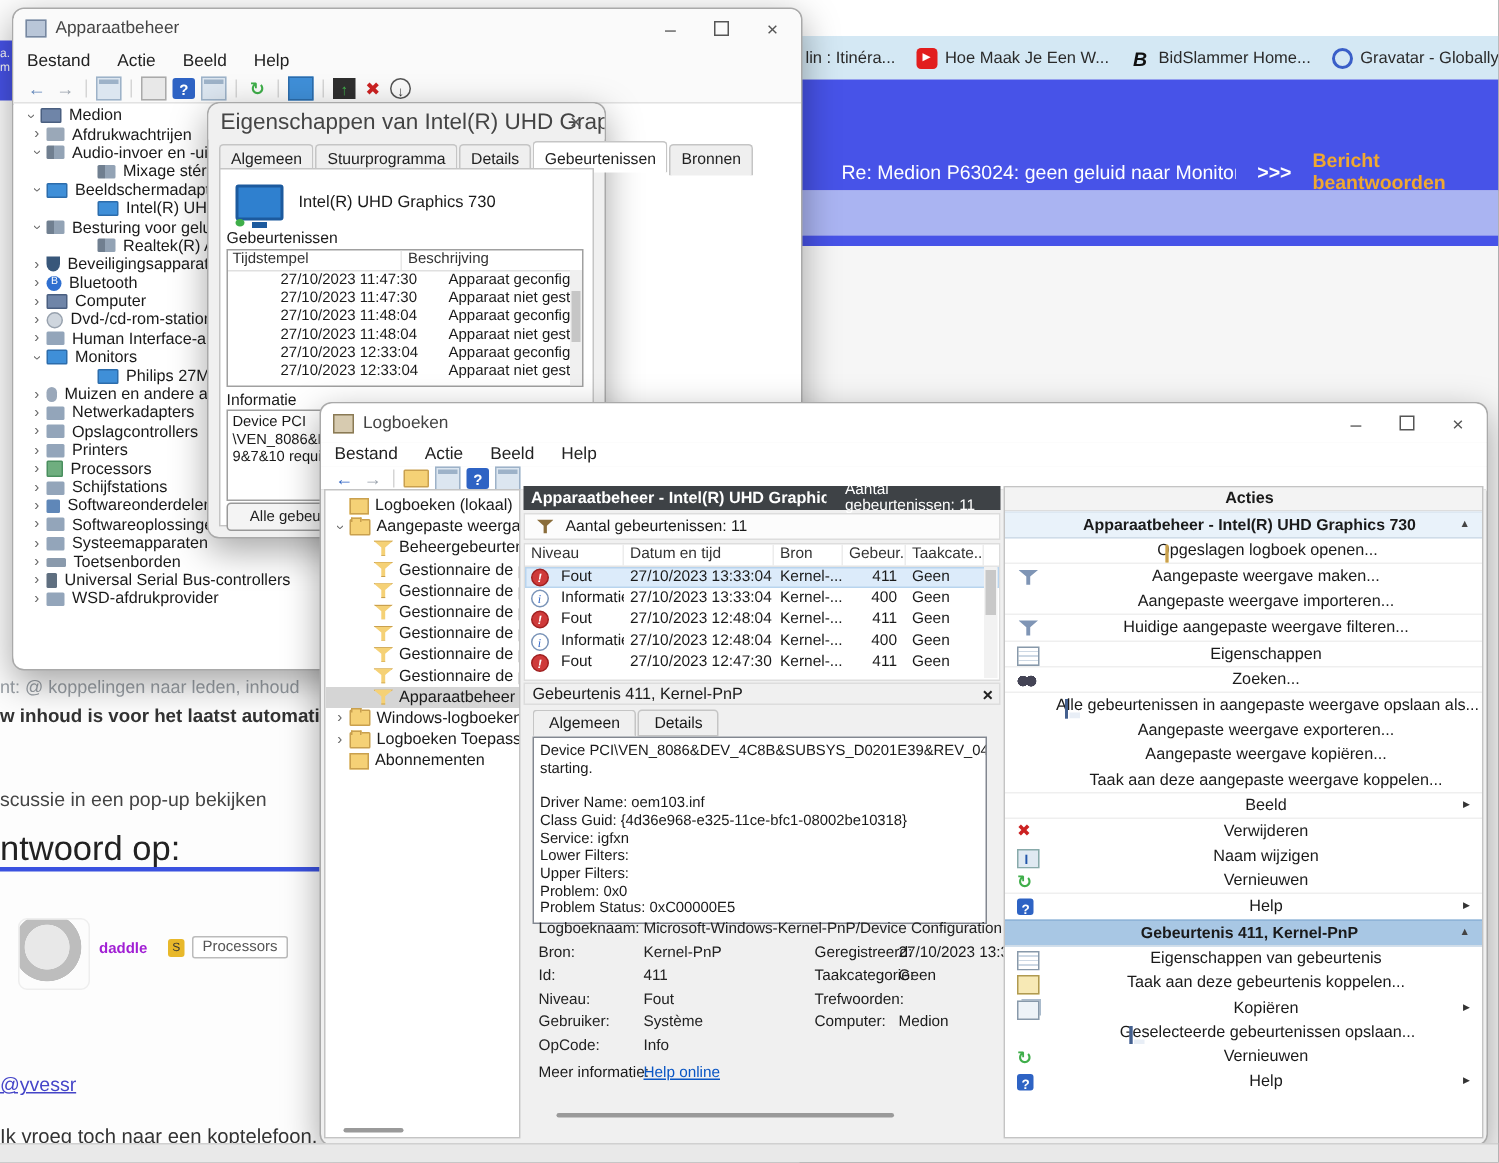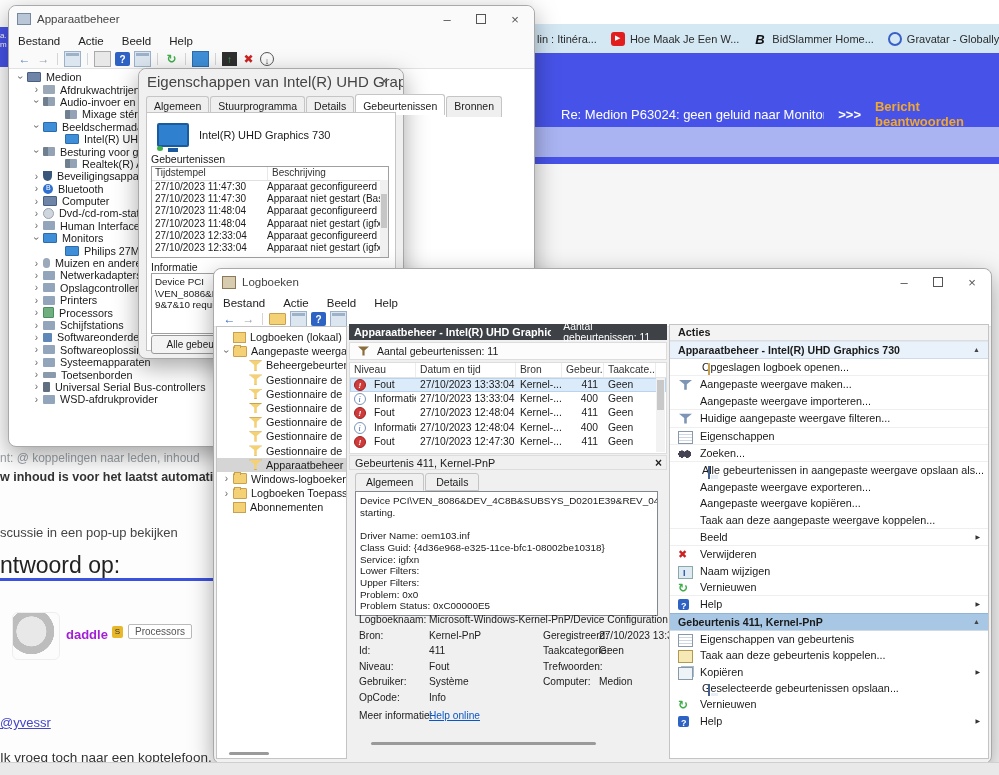--- a/index.html
+++ b/index.html
@@ -29,21 +29,21 @@
   .banner-sep{font-weight:bold;}
 
   #forum{left:0;top:445px;width:533px;height:330px;background:#fdfdfd;}
   .f-hint{left:0;top:6px;color:#9aa0a6;font-size:12px;}
   .f-auto{left:0;top:25px;color:#333;font-weight:bold;font-size:12.5px;}
   .f-pop{left:0;top:80px;color:#444;font-size:13px;}
   .f-reply{left:0;top:107px;color:#222;font-size:23px;}
   #f-blueline{left:0;top:133px;width:213px;height:3px;background:#3b52e0;}
   #f-avatar{left:12px;top:167px;width:46px;height:46px;border-radius:6px;background:
      radial-gradient(circle at 40% 40%,#e8e8e8 0 38%,#bdbdbd 39% 58%,transparent 59%),#fcfcfc;border:1px solid #eee;}
-  #f-user{left:66px;top:182px;color:#a11fd4;font-weight:bold;font-size:13px;}
+  #f-user{left:66px;top:182px;color:#a11fd4;font-weight:bold;font-size:10px;}
   #f-ubadge{left:112px;top:181px;width:11px;height:12px;background:#e8b82a;border-radius:2px;font-size:8px;color:#333;text-align:center;line-height:12px;}
   #f-super{left:128px;top:179px;border:1px solid #bbb;border-radius:2px;background:#fff;color:#555;font-size:10px;padding:1px 6px;}
   #f-mention{left:0;top:270px;color:#4545c8;font-size:13px;text-decoration:underline;}
   #f-post{left:0;top:305px;color:#333;font-size:13.5px;}
   #bottom-strip{left:0;top:762px;width:999px;height:13px;background:#e9e9e9;border-top:1px solid #d0d0d0;}
 
   
   .win{background:#f0f0f0;border:1px solid #a9a9a9;border-radius:8px;box-shadow:0 8px 24px rgba(0,0,0,.35);}
   .titlebar{position:absolute;left:0;top:0;right:0;height:26px;background:#fafafa;border-radius:8px 8px 0 0;display:flex;align-items:center;padding-left:8px;gap:6px;font-size:11.5px;color:#444;}
   .winbtns{position:absolute;top:0;right:2px;height:26px;display:flex;}
@@ -71,21 +71,21 @@
   [data-name="scan-icon"]::after{content:"↓";font-size:9px;color:#333;}
   [data-name="openlog-icon"],[data-name="folder-icon"],[data-name="customviews-folder-icon"],[data-name="open-log-icon"]{background:#f5d176;border:1px solid #c9a04e;border-radius:1px;height:10px;}
 
   
   #dm{left:8px;top:5px;width:525px;height:440px;background:#fff;}
   #dm .menubar{top:26px;height:18px;}
   #dm .toolbar{top:44px;height:18px;}
   #dm-tree{position:absolute;left:0;top:64px;right:1px;bottom:1px;background:#fff;overflow:hidden;padding-top:1px;border-radius:0 0 8px 8px;}
   .dm-row{display:flex;align-items:center;height:12.4px;font-size:10.8px;white-space:nowrap;}
   .dm-row[data-lvl="0"]{padding-left:6px;}
-  .dm-row[data-lvl="1"]{padding-left:22px;}
+  .dm-row[data-lvl="1"]{padding-left:10px;}
   .dm-row[data-lvl="2"]{padding-left:44px;}
   .chev{width:11px;display:inline-block;color:#666;font-size:10px;flex:0 0 auto;text-align:center;}
   [data-chev="collapsed"] .chev::before{content:"›";display:inline-block;}
   [data-chev="expanded"] .chev::before{content:"›";display:inline-block;transform:rotate(90deg);}
   [data-chev="none"] .chev::before{content:"";}
   .ti{width:12px;height:9px;display:inline-block;margin:0 5px 0 1px;flex:0 0 auto;position:relative;border-radius:1px;background:#93a5ba;}
   [data-name="computer-icon"].ti{background:#6f85a8;border:1px solid #4a5f80;height:8px;}
   [data-name="printqueue-icon"].ti{background:#9aa8b8;}
   [data-name="audio-icon"].ti,[data-name="audio-device-icon"].ti{background:linear-gradient(90deg,#707f90 40%,#93a3b5 40%);}
   [data-name="display-icon"].ti,[data-name="monitor-icon"].ti{background:#3f8fd8;border:1px solid #2c6cab;height:8px;}
@@ -109,21 +109,21 @@
   #props-page{position:absolute;left:7px;right:7px;top:43px;bottom:7px;background:#fff;border:1px solid #c5c5c5;}
   #gpu-icon{position:absolute;left:10px;top:10px;width:28px;height:20px;background:#2f80cf;border:2px solid #1c5a9e;border-radius:2px;}
   #gpu-icon::after{content:"";position:absolute;left:9px;bottom:-7px;width:10px;height:4px;background:#1c5a9e;}
   #gpu-icon::before{content:"";position:absolute;left:-2px;bottom:-6px;width:6px;height:5px;background:#3fae4a;border-radius:50%;}
   #props-dev{position:absolute;left:52px;top:16px;font-size:11px;}
   #props-evlabel{position:absolute;left:4px;top:40px;font-size:10.5px;}
   #props-table{position:absolute;left:4px;top:53px;right:6px;height:90px;border:1px solid #a0a0a0;background:#fff;font-size:10px;overflow:hidden;}
   .pt-head{display:flex;height:13px;border-bottom:1px solid #e0e0e0;color:#333;}
   .pt-head span:first-child{width:112px;padding-left:3px;border-right:1px solid #e8e8e8;}
   .pt-head span:last-child{padding-left:4px;}
-  .pt-row{display:flex;height:12.2px;line-height:12.2px;white-space:nowrap;}
+  .pt-row{display:flex;height:12.2px;line-height:12.2px;white-space:nowrap;margin-left:32px;}
   .pt-row span:first-child{width:112px;padding-left:3px;flex:0 0 auto;}
   .pt-vsb{position:absolute;right:0;top:13px;bottom:0;width:8px;background:#f0f0f0;}
   .pt-vsb i{position:absolute;left:1px;top:14px;width:6px;height:34px;background:#c6c6c6;}
   #props-infolabel{position:absolute;left:4px;top:148px;font-size:10.5px;}
   #props-info{position:absolute;left:4px;top:160px;right:6px;height:55px;border:1px solid #a0a0a0;background:#fff;font-size:9.8px;line-height:11.5px;padding:2px 3px;}
   #props-allbtn{position:absolute;left:4px;top:222px;width:88px;height:17px;border:1px solid #999;background:#f4f4f4;border-radius:3px;font-size:10px;text-align:center;line-height:17px;color:#222;}
 
   
   #lb{left:213px;top:268px;width:777px;height:494px;}
   #lb .titlebar{background:#fff;}
@@ -171,21 +171,21 @@
   #lbm-textbox{position:absolute;left:6px;top:167px;right:9px;height:117px;background:#fff;border:1px solid #828790;font-size:9.9px;line-height:11.7px;padding:3px 4px;overflow:hidden;white-space:pre;}
   #lbm-fields{position:absolute;left:0;top:290px;right:0;height:112px;font-size:10.2px;}
   .frow{position:relative;height:15.6px;}
   .fl{position:absolute;left:10px;color:#222;}
   .fv{position:absolute;left:80px;color:#222;white-space:nowrap;}
   .fl2{position:absolute;left:194px;}
   .fv2{position:absolute;left:250px;white-space:nowrap;}
   #f-link{position:absolute;left:80px;top:386px;color:#0a56c4;text-decoration:underline;font-size:10.2px;}
   #f-linklabel{position:absolute;left:10px;top:386px;font-size:10.2px;}
 
-  #lb-actions{position:absolute;left:455px;top:55px;right:2px;bottom:4px;background:#fff;border:1px solid #c4c4c4;font-size:10.8px;overflow:hidden;}
+  #lb-actions{position:absolute;left:455px;top:55px;right:2px;bottom:4px;background:#fff;border:1px solid #c4c4c4;font-size:10.8px;overflow:hidden;text-align:center;}
   #act-title{height:15px;line-height:15px;background:#f3f3f3;border-bottom:1px solid #ddd;font-weight:bold;padding-left:8px;font-size:10.8px;}
   .act-sec{height:16px;line-height:16px;padding-left:8px;position:relative;border-bottom:1px solid #cfdcE8;font-weight:bold;font-size:10.6px;white-space:nowrap;overflow:hidden;}
   #act-sec1{background:#e9f2fa;border-top:1px solid #dde8f2;}
   #act-sec2{background:#a8c7e4;border-top:1px solid #8fb4d8;}
   .sec-arrow{position:absolute;right:8px;top:0;font-size:7px;color:#444;font-weight:normal;}
   .act-item{position:relative;height:16.4px;line-height:16.4px;padding-left:30px;white-space:nowrap;overflow:hidden;color:#1a1a1a;}
   .act-item[data-sep="true"]{border-bottom:1px solid #efefef;}
   .act-item[data-sub="true"]::after{content:"▶";position:absolute;right:8px;top:0;font-size:6px;color:#333;}
   .ai-ic{position:absolute;left:8px;top:3px;width:13px;height:11px;}
   [data-name="open-log-icon"]{height:9px;position:relative;}

